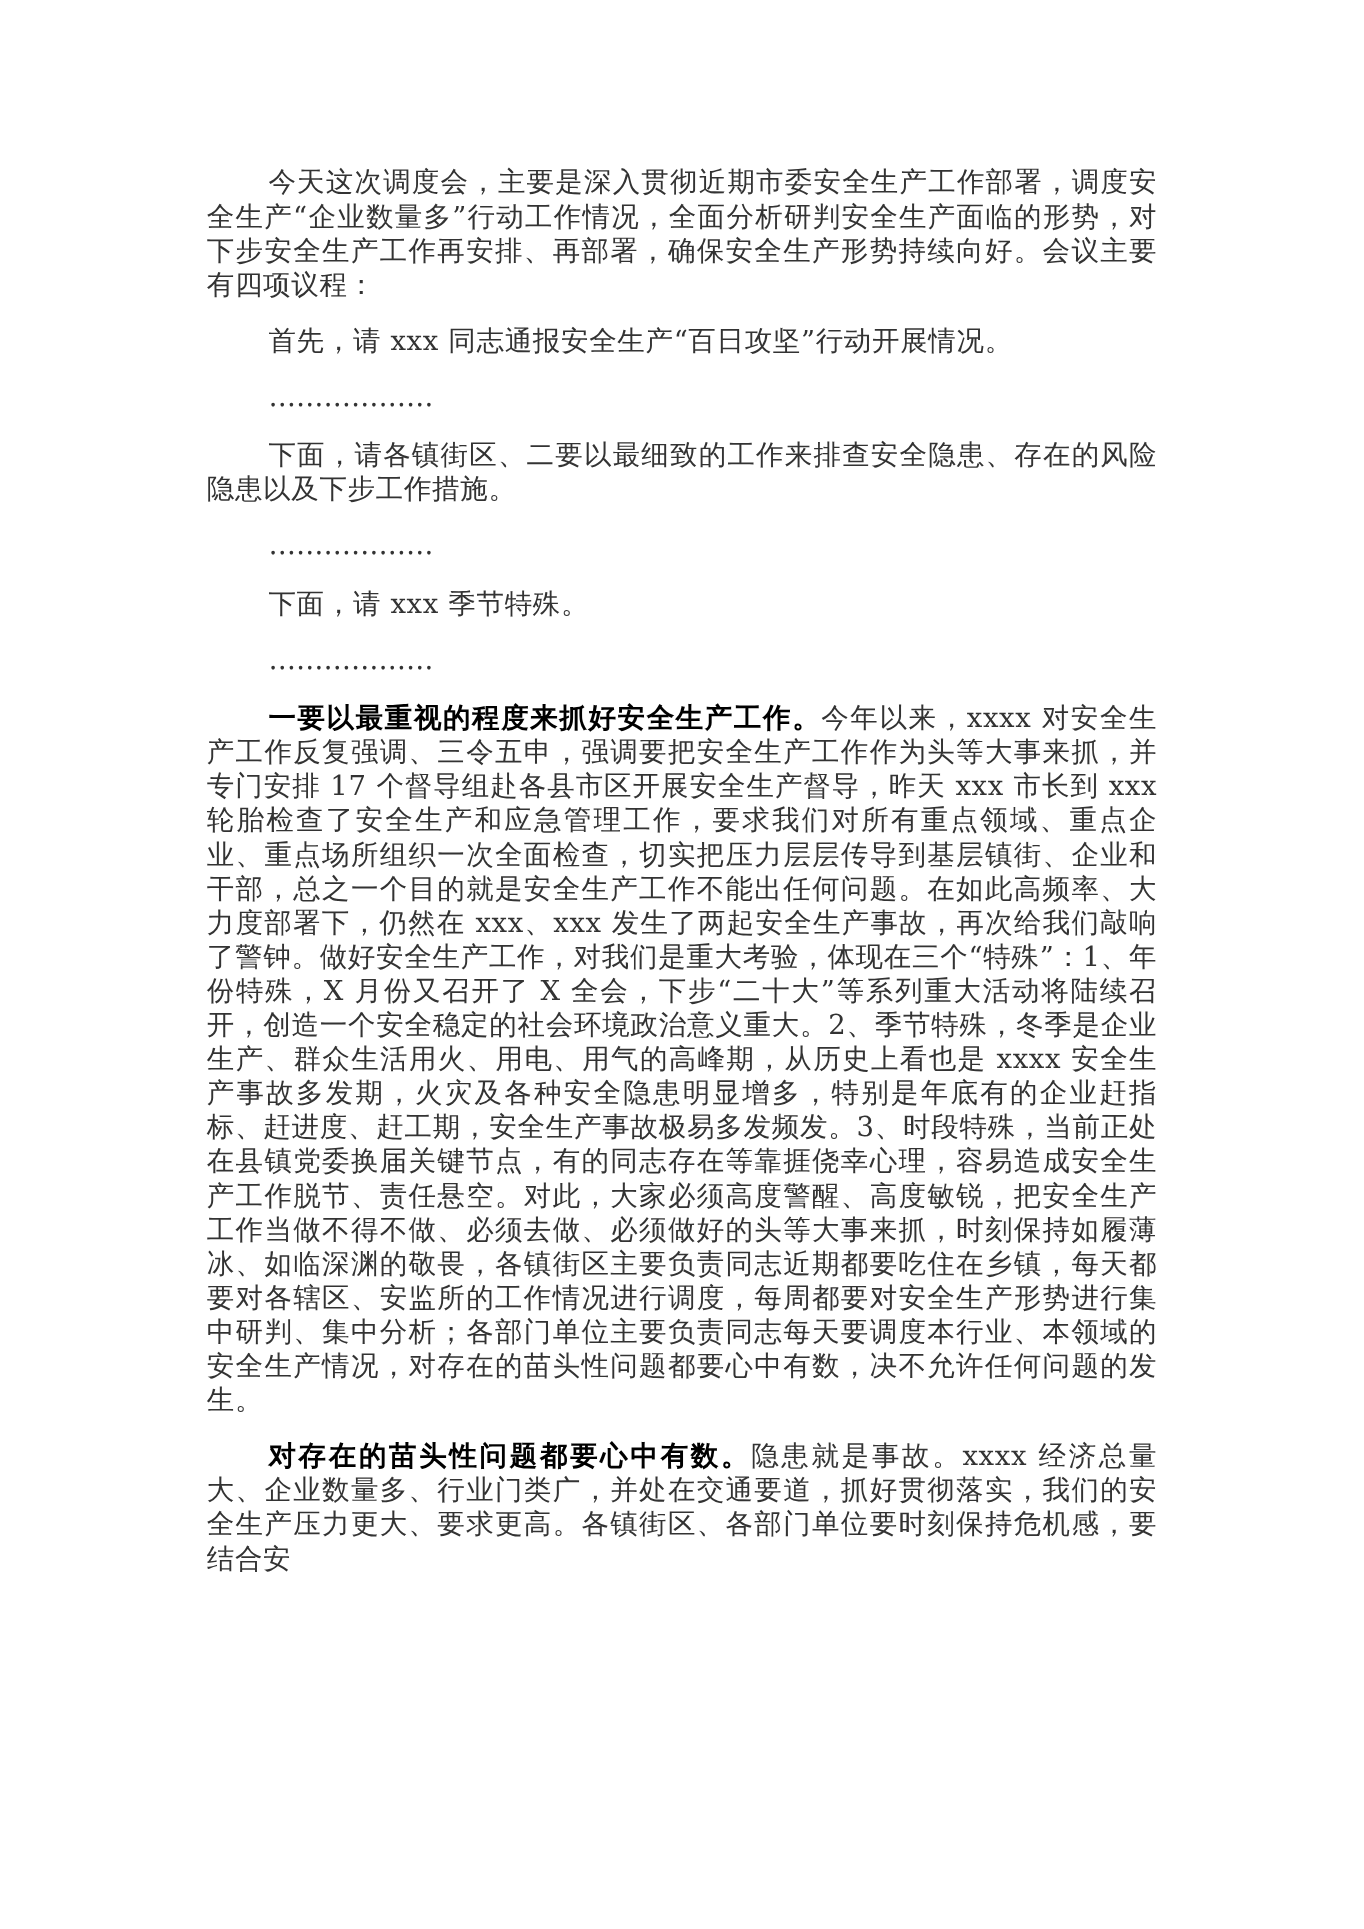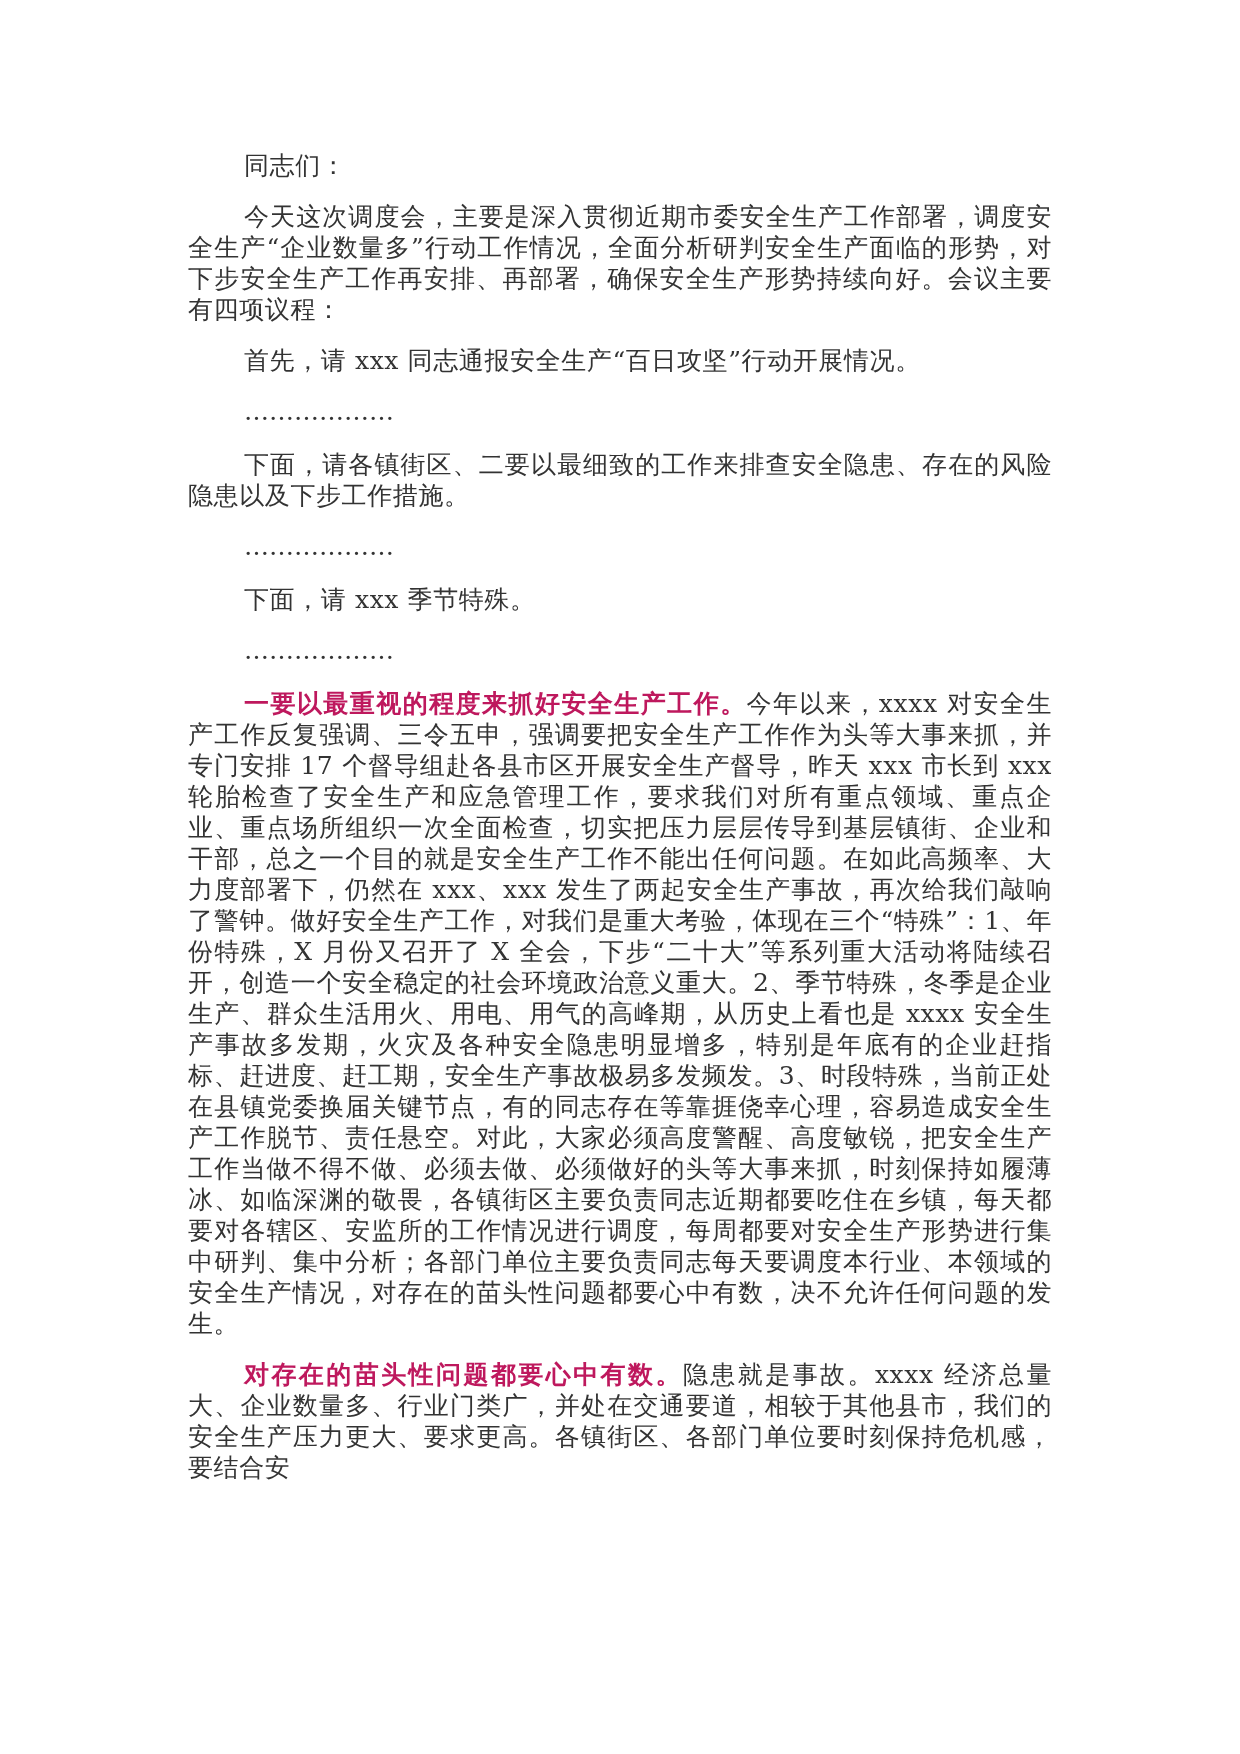--- a/index.html
+++ b/index.html
@@ -28,30 +28,29 @@
     .para {
       margin: 0 0 20px 0;
       text-indent: 56px;
     }
     .para.dots {
       letter-spacing: 0;
       margin-bottom: 22px;
     }
     .bold-lead {
       font-weight: bold;
-      color: #be185d;
+      color: #000000;
     }
   </style>
 </head>
 <body>
 
 <div class="page">
-  <p class="para">同志们：</p>
   <p class="para">今天这次调度会，主要是深入贯彻近期市委安全生产工作部署，调度安全生产“企业数量多”行动工作情况，全面分析研判安全生产面临的形势，对下步安全生产工作再安排、再部署，确保安全生产形势持续向好。会议主要有四项议程：</p>
   <p class="para">首先，请 xxx 同志通报安全生产“百日攻坚”行动开展情况。</p>
   <p class="para dots">………………</p>
   <p class="para">下面，请各镇街区、二要以最细致的工作来排查安全隐患、存在的风险隐患以及下步工作措施。</p>
   <p class="para dots">………………</p>
   <p class="para">下面，请 xxx 季节特殊。</p>
   <p class="para dots">………………</p>
   <p class="para"><span class="bold-lead">一要以最重视的程度来抓好安全生产工作。</span><span>今年以来，xxxx 对安全生产工作反复强调、三令五申，强调要把安全生产工作作为头等大事来抓，并专门安排 17 个督导组赴各县市区开展安全生产督导，昨天 xxx 市长到 xxx 轮胎检查了安全生产和应急管理工作，要求我们对所有重点领域、重点企业、重点场所组织一次全面检查，切实把压力层层传导到基层镇街、企业和干部，总之一个目的就是安全生产工作不能出任何问题。在如此高频率、大力度部署下，仍然在 xxx、xxx 发生了两起安全生产事故，再次给我们敲响了警钟。做好安全生产工作，对我们是重大考验，体现在三个“特殊”：1、年份特殊，X 月份又召开了 X 全会，下步“二十大”等系列重大活动将陆续召开，创造一个安全稳定的社会环境政治意义重大。2、季节特殊，冬季是企业生产、群众生活用火、用电、用气的高峰期，从历史上看也是 xxxx 安全生产事故多发期，火灾及各种安全隐患明显增多，特别是年底有的企业赶指标、赶进度、赶工期，安全生产事故极易多发频发。3、时段特殊，当前正处在县镇党委换届关键节点，有的同志存在等靠捱侥幸心理，容易造成安全生产工作脱节、责任悬空。对此，大家必须高度警醒、高度敏锐，把安全生产工作当做不得不做、必须去做、必须做好的头等大事来抓，时刻保持如履薄冰、如临深渊的敬畏，各镇街区主要负责同志近期都要吃住在乡镇，每天都要对各辖区、安监所的工作情况进行调度，每周都要对安全生产形势进行集中研判、集中分析；各部门单位主要负责同志每天要调度本行业、本领域的安全生产情况，对存在的苗头性问题都要心中有数，决不允许任何问题的发生。</span></p>
-  <p class="para"><span class="bold-lead">对存在的苗头性问题都要心中有数。</span><span>隐患就是事故。xxxx 经济总量大、企业数量多、行业门类广，并处在交通要道，相较于其他县市，我们的安全生产压力更大、要求更高。各镇街区、各部门单位要时刻保持危机感，要结合安</span></p>
+  <p class="para"><span class="bold-lead">对存在的苗头性问题都要心中有数。</span><span>隐患就是事故。xxxx 经济总量大、企业数量多、行业门类广，并处在交通要道，抓好贯彻落实，我们的安全生产压力更大、要求更高。各镇街区、各部门单位要时刻保持危机感，要结合安</span></p>
 </div>
 
 </body></html>

